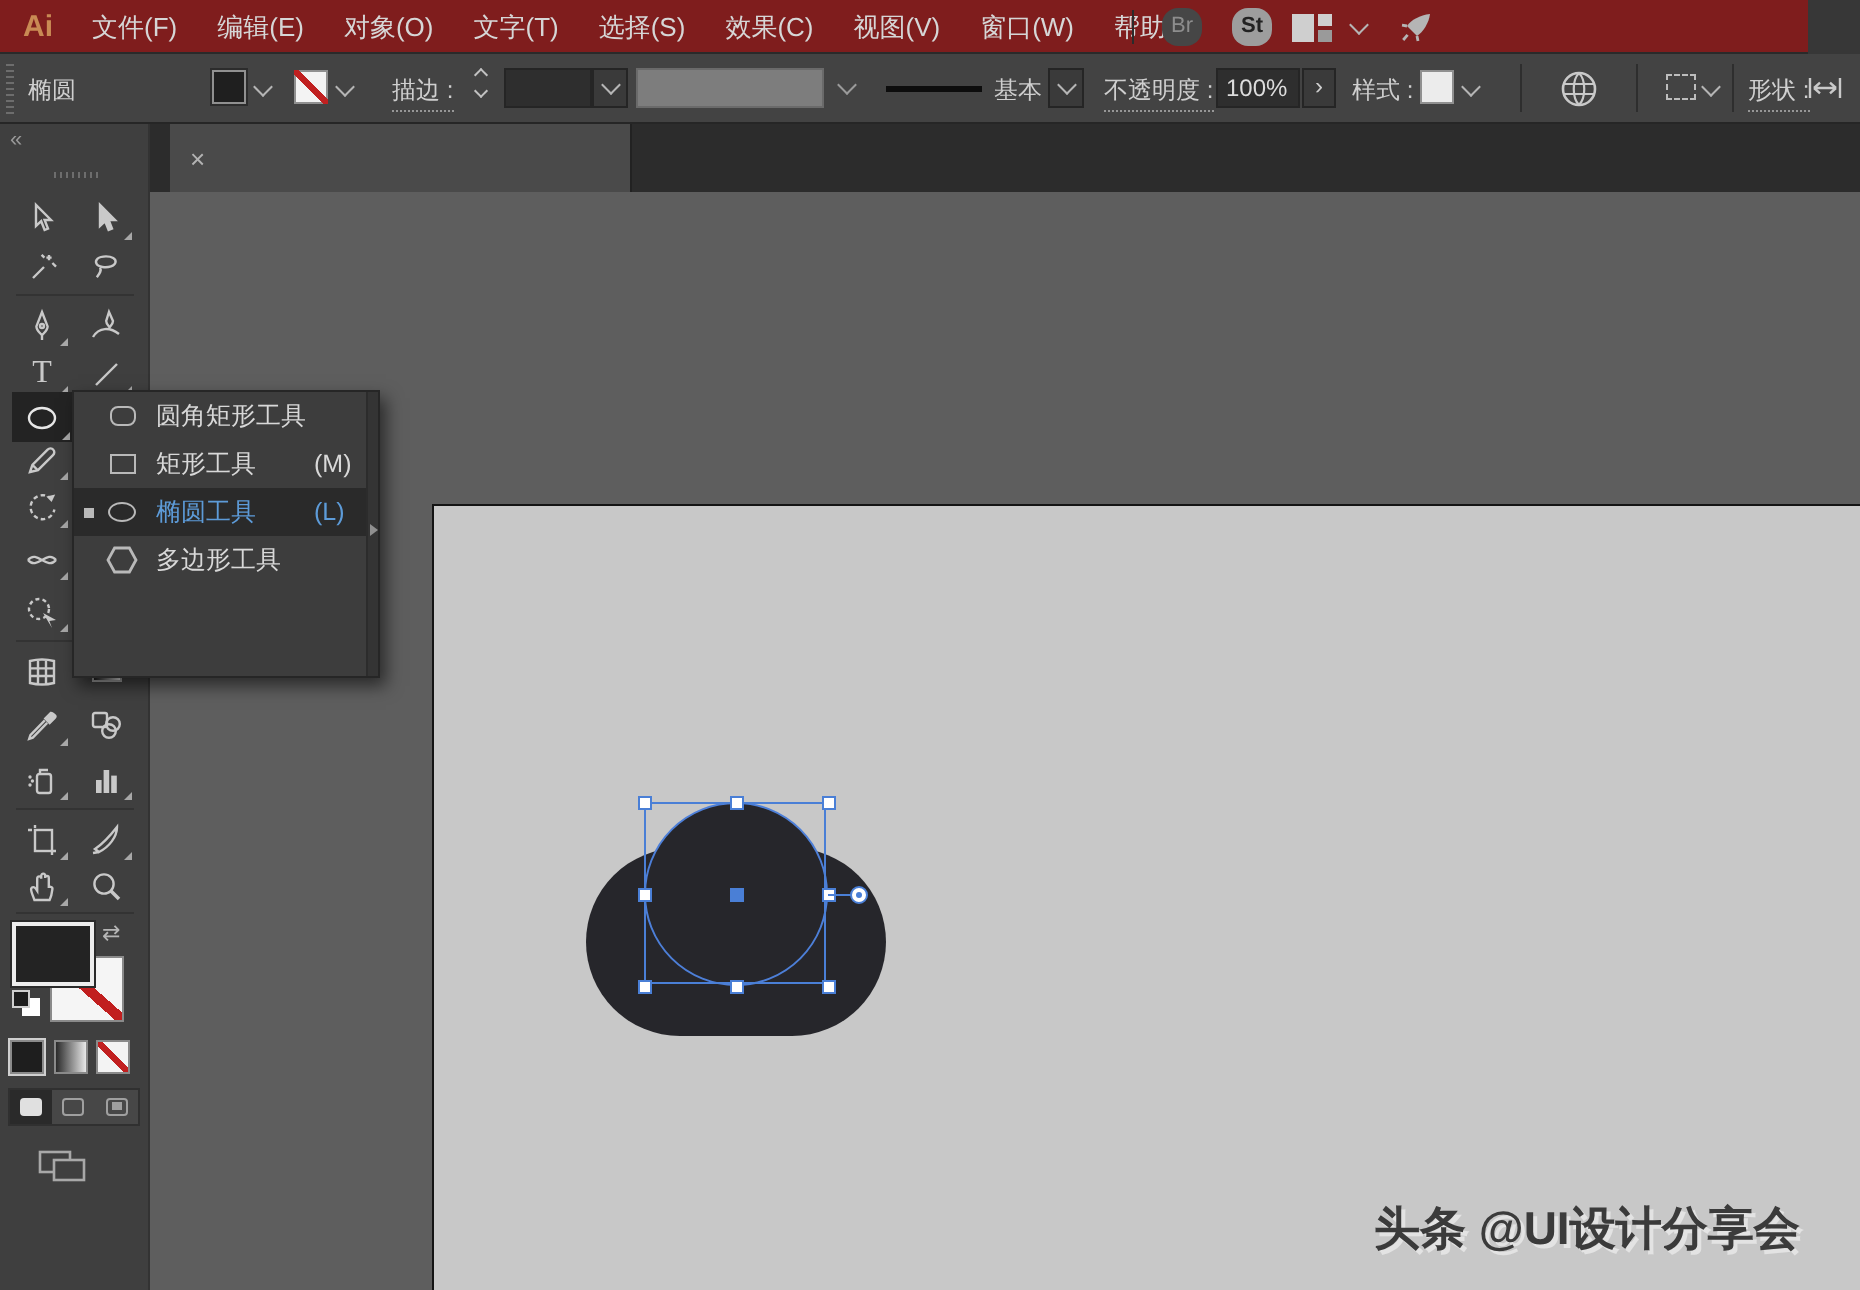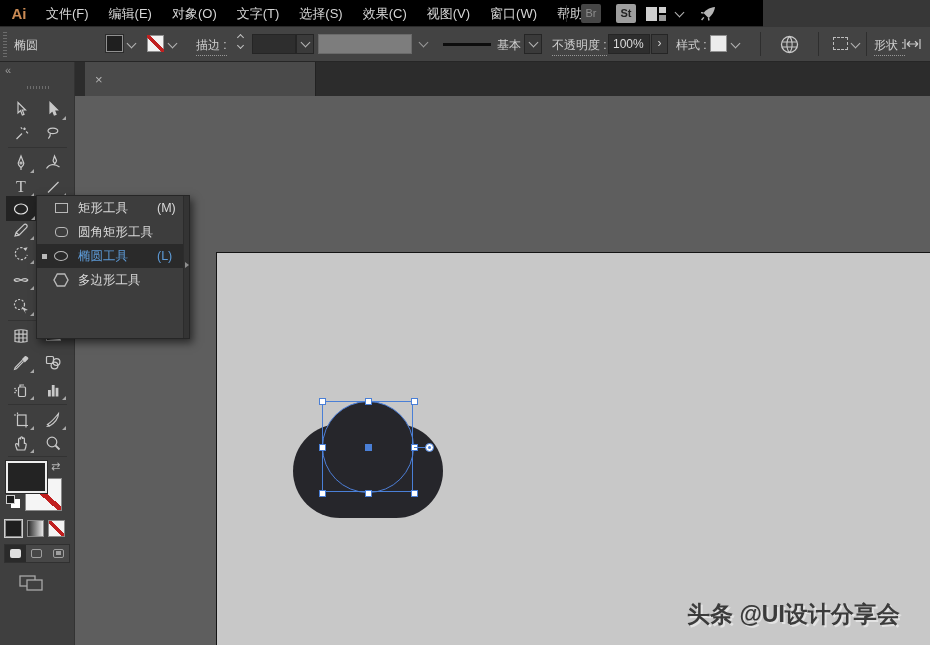--- a/index.html
+++ b/index.html
@@ -1,25 +1,25 @@
 <!DOCTYPE html>
 <html><head>
 <meta charset="utf-8">
 <style>
   * { margin:0; padding:0; box-sizing:border-box; }
   html,body { width:930px; height:645px; overflow:hidden; }
   body { font-family:"Liberation Sans","DejaVu Sans",sans-serif; background:#373737; position:relative; }
   .app { position:absolute; inset:0; }
 
   
-  .menubar { position:absolute; left:0; top:0; width:763px; height:27px; background:#000000; border-bottom:1px solid #2a2a2a; display:flex; align-items:center; }
+  .menubar { position:absolute; left:0; top:0; width:904px; height:27px; background:#7f1d1d; border-bottom:1px solid #2a2a2a; display:flex; align-items:center; }
   .ai-logo { width:34px; text-align:center; font-weight:bold; font-size:15px; color:#c98a54; margin-left:2px; }
   .menu-item { color:#d6d6d6; font-size:13px; padding:0 10px; height:27px; line-height:27px; cursor:default; }
   .mb-sep { position:absolute; left:566px; top:5px; width:1px; height:17px; background:#2b2b2b; }
-  .badge { position:absolute; top:4px; width:20px; height:19px; font-size:11px; text-align:center; line-height:19px; border-radius:2px; }
+  .badge { position:absolute; top:4px; width:20px; height:19px; font-size:11px; text-align:center; line-height:19px; border-radius:8px; }
   .badge-br { left:581px; background:#464646; color:#8d8d8d; }
   .badge-st { left:616px; background:#9d9d9d; color:#222; font-weight:bold; }
   .ws-icon { position:absolute; left:646px; top:7px; }
   .chev { width:7px; height:7px; border-right:1.6px solid #b5b5b5; border-bottom:1.6px solid #b5b5b5; transform:rotate(45deg); display:inline-block; }
   .ws-chev { position:absolute; left:676px; top:9px; }
   .rocket { position:absolute; left:698px; top:4px; }
 
   
   .optionsbar { position:absolute; left:0; top:27px; width:930px; height:35px; background:#434343; border-bottom:1px solid #262626; }
   .ob-grip { position:absolute; left:3px; top:5px; width:4px; height:25px;
@@ -442,32 +442,32 @@
       <div class="pie-knob"></div>
     </div>
     <div class="watermark">头条 @UI设计分享会</div>
   </div>
 
   <div class="flyout">
     <div class="fl-items">
       <div class="fl-item">
         <span class="fl-marker"></span>
         <span class="fl-icon">
+            <span class="fi-rrect"></span>
+          </span>
+        <span class="fl-label">圆角矩形工具</span>
+        <span class="fl-short"></span>
+      </div>
+      <div class="fl-item">
+        <span class="fl-marker"></span>
+        <span class="fl-icon">
             <span class="fi-rect"></span>
           </span>
         <span class="fl-label">矩形工具</span>
         <span class="fl-short">(M)</span>
-      </div>
-      <div class="fl-item">
-        <span class="fl-marker"></span>
-        <span class="fl-icon">
-            <span class="fi-rrect"></span>
-          </span>
-        <span class="fl-label">圆角矩形工具</span>
-        <span class="fl-short"></span>
       </div>
       <div class="fl-item sel">
         <span class="fl-marker"></span>
         <span class="fl-icon">
             <span class="fi-ellipse"></span>
           </span>
         <span class="fl-label">椭圆工具</span>
         <span class="fl-short">(L)</span>
       </div>
       <div class="fl-item">

